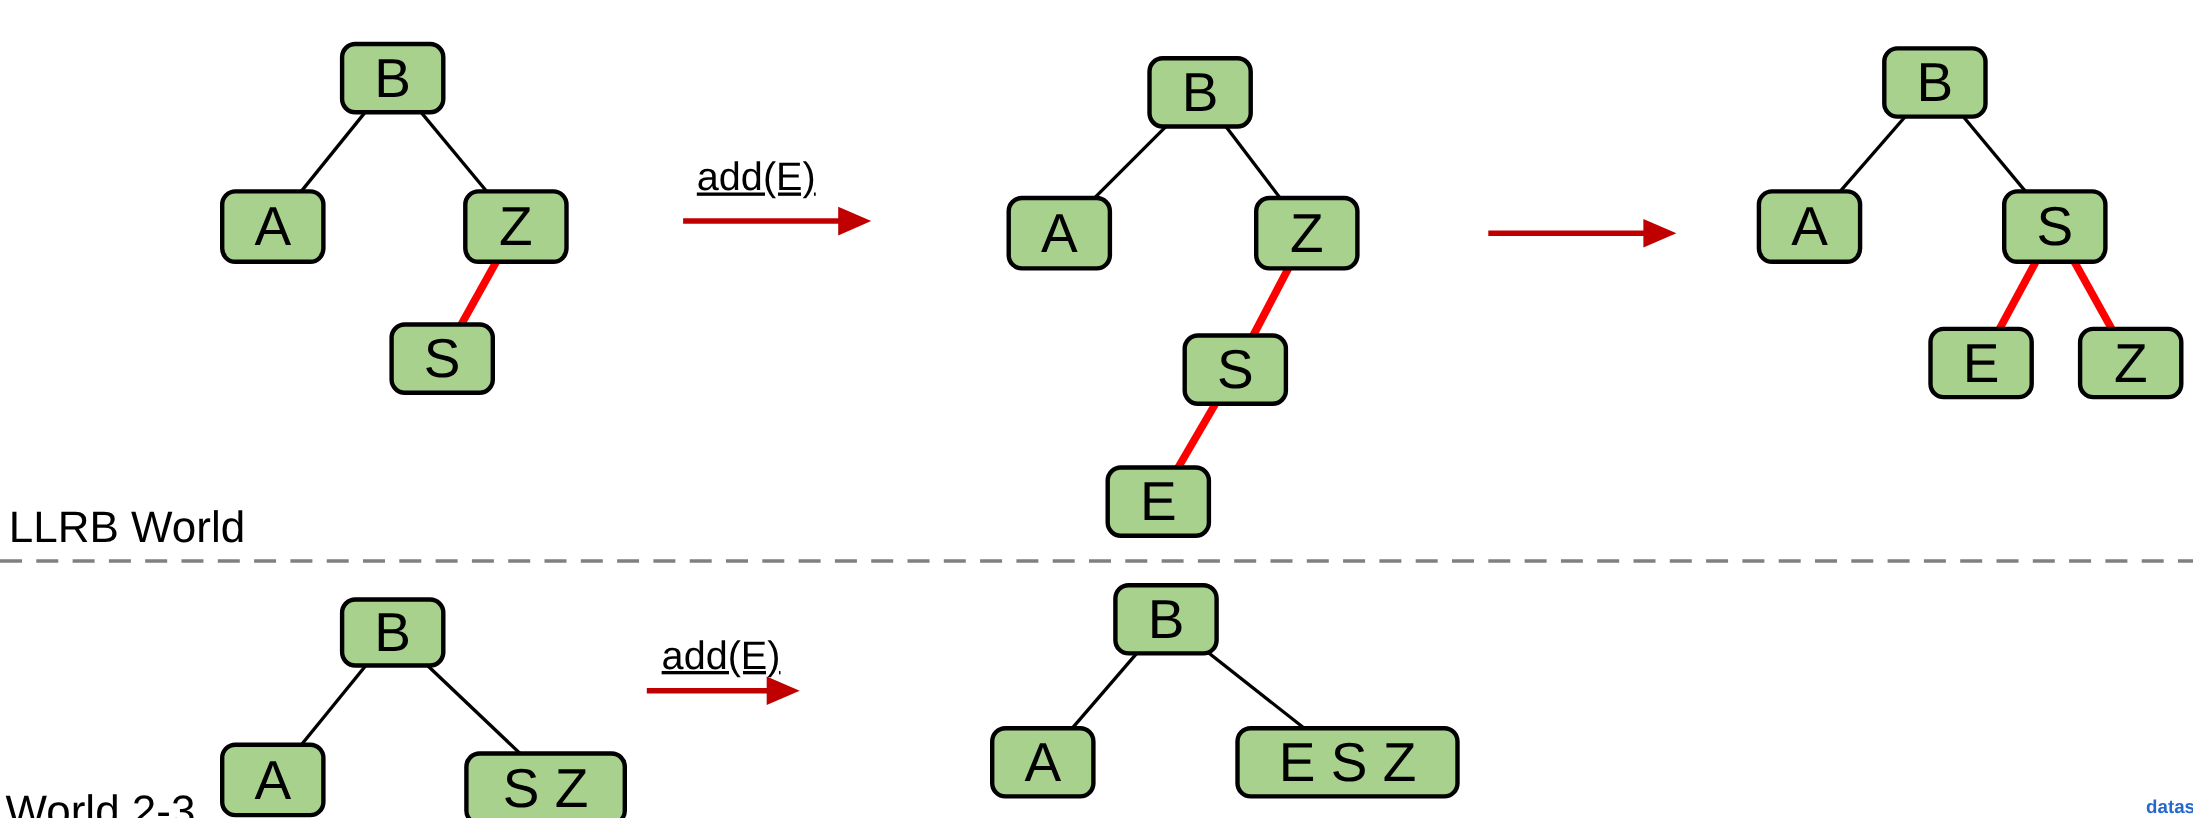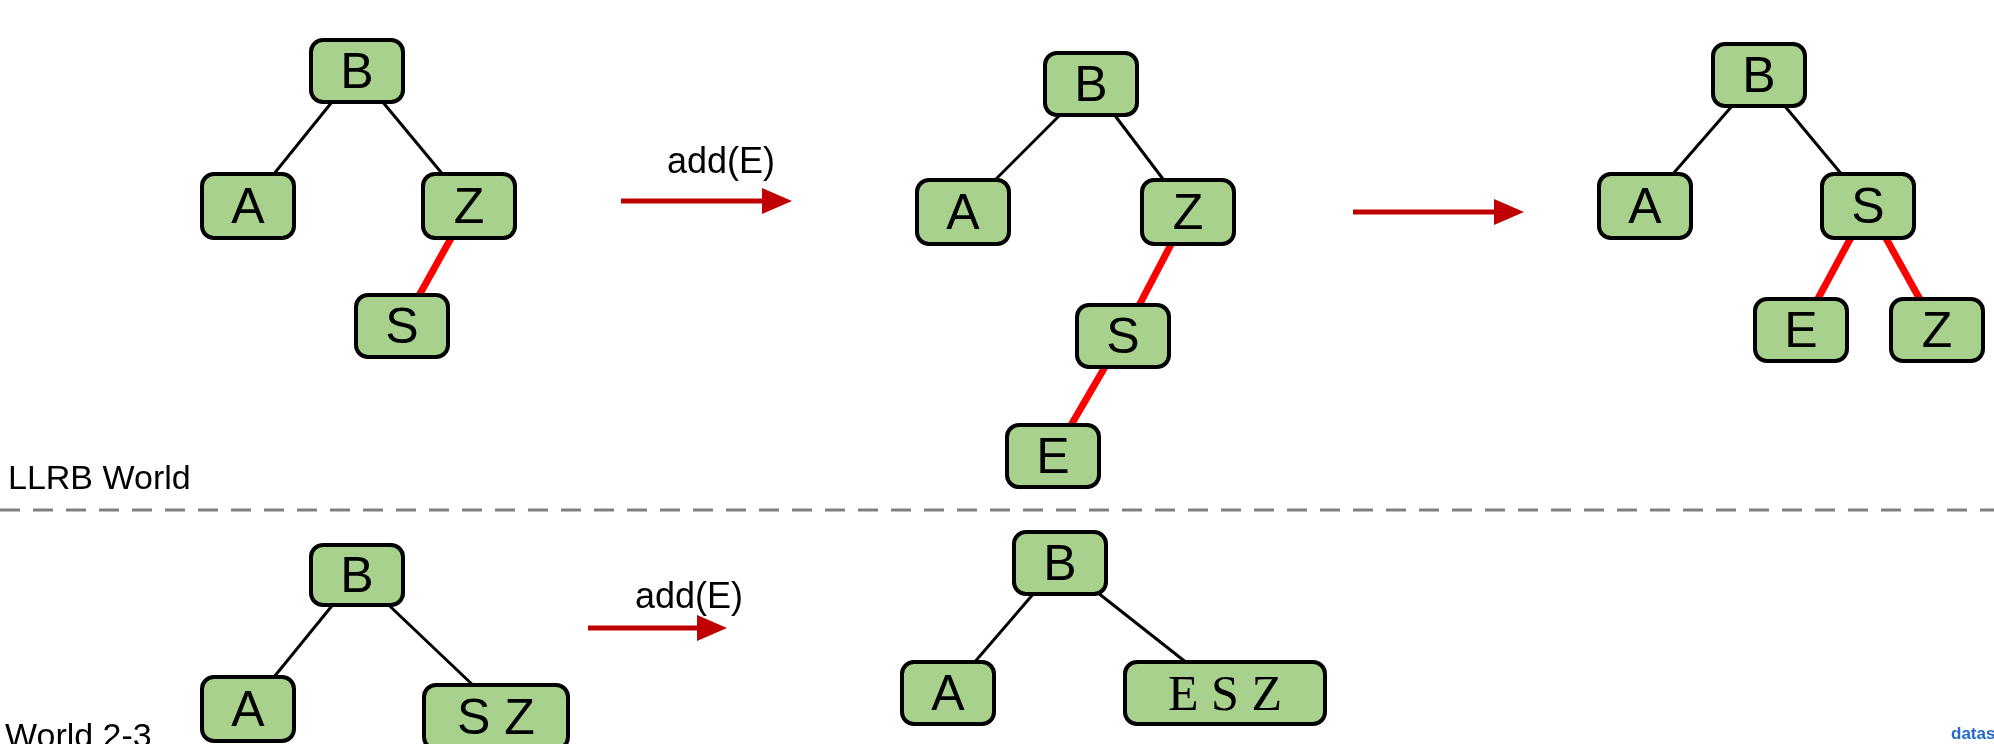--- a/index.html
+++ b/index.html
@@ -33,27 +33,28 @@
     justify-content: center;
     font-size: 50px;
     color: var(--text-black, #000);
     line-height: 1;
   }
   .op-label {
     position: absolute;
     z-index: 3;
     font-size: 36px;
     color: var(--text-black, #000);
-    text-align: right;
+    text-align: center;
     white-space: nowrap;
+    text-decoration: underline;
   }
   .section-label {
     position: absolute;
     z-index: 3;
-    font-size: 34px;
+    font-size: 40px;
     color: var(--text-black, #000);
     white-space: nowrap;
   }
   .watermark {
     position: absolute;
     z-index: 3;
     font-size: 17px;
     font-weight: bold;
     color: var(--watermark-blue, #2569cf);
     white-space: nowrap;
@@ -114,21 +115,21 @@
   <div class="node" style="left:1820px; top:172px; width:96px; height:68px;">S</div>
   <div class="node" style="left:1753px; top:297px; width:96px; height:66px;">E</div>
   <div class="node" style="left:1889px; top:297px; width:96px; height:66px;">Z</div>
 
   <div class="node" style="left:309px; top:543px; width:96px;  height:64px;">B</div>
   <div class="node" style="left:200px; top:675px; width:96px;  height:68px;">A</div>
   <div class="node" style="left:422px; top:673px; width:148px; height:68px;margin-top:10px;">S Z</div>
 
   <div class="node" style="left:1012px; top:530px; width:96px;  height:66px;">B</div>
   <div class="node" style="left:900px;  top:660px; width:96px;  height:66px;">A</div>
-  <div class="node" style="left:1123px; top:660px; width:204px; height:66px;font-family:Liberation Serif, serif;">E S Z</div>
+  <div class="node" style="left:1123px; top:660px; width:204px; height:66px;">E S Z</div>
 
   <div class="op-label" style="left:600px;  top:140px; width:175px;">add(E)</div>
   <div class="op-label" style="left:568px;  top:575px; width:175px;">add(E)</div>
 
   <div class="section-label" style="left:8px; top:458px;">LLRB World</div>
   <div class="section-label" style="left:5px; top:716px;">World 2-3</div>
 
   <div class="watermark" style="left:1951px; top:724px;">datast</div>
 
 </div>

